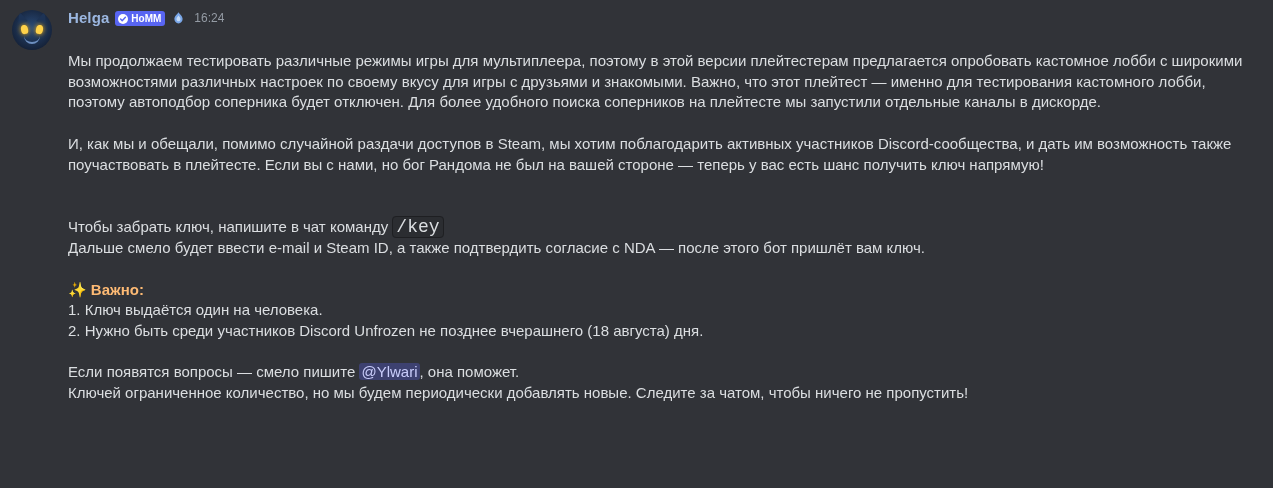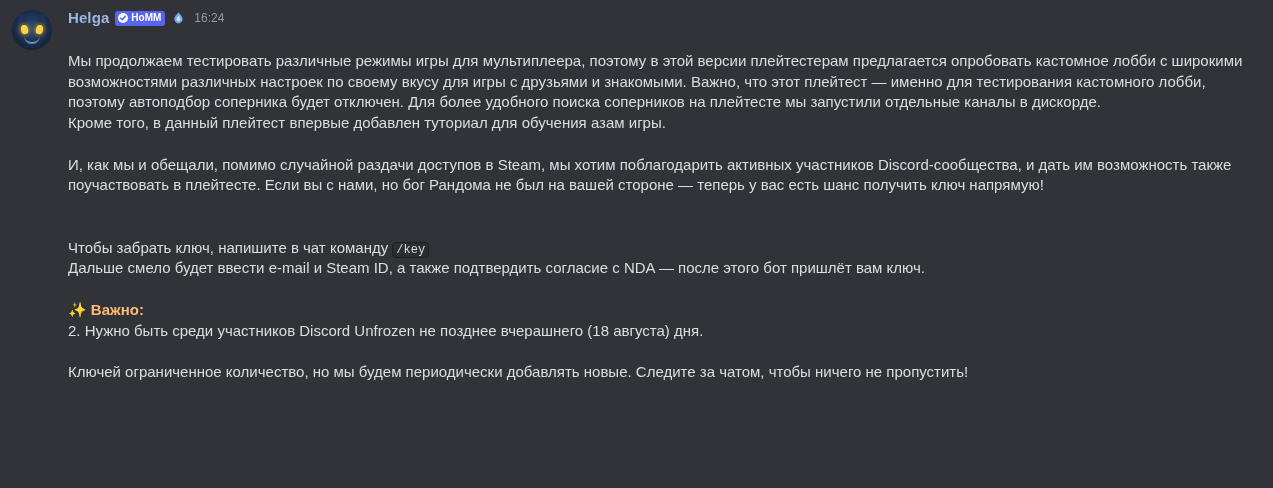--- a/index.html
+++ b/index.html
@@ -79,21 +79,20 @@
     margin-bottom: 2px;
   }
   .username {
     color: #9bb7e0;
     font-weight: bold;
     font-size: 15px;
     letter-spacing: 0.1px;
   }
   .tag {
     display: inline-flex;
-    align-items: center;
     gap: 3px;
     background: #5865f2;
     color: #fff;
     font-size: 10px;
     font-weight: bold;
     line-height: 1;
     padding: 3px 4px 3px 3px;
     border-radius: 3px;
     height: 15px;
     box-sizing: border-box;
@@ -121,21 +120,21 @@
     padding: 0;
     white-space: pre-wrap;
     word-wrap: break-word;
   }
   .spacer { height: 21px; }
   .code {
     background: #2b2d31;
     border: 1px solid #1e1f22;
     border-radius: 4px;
     font-family: "Liberation Mono", monospace;
-    font-size: 12px;
+    font-size: 18px;
     padding: 0 3px;
     color: #dbdee1;
     line-height: 1.1;
   }
   .mention {
     background: rgba(88,101,242,0.3);
     color: #c9cdfb;
     border-radius: 3px;
     padding: 0 2px;
     cursor: pointer;
@@ -175,30 +174,31 @@
         <svg width="15" height="15" viewBox="0 0 15 15">
           <path d="M7.5 1.2 C9.2 4 11.6 5 11.6 8.1 C11.6 10.6 9.8 12.4 7.5 12.4 C5.2 12.4 3.4 10.6 3.4 8.1 C3.4 5 5.8 4 7.5 1.2 Z" fill="#7aa7e8"></path>
           <path d="M7.5 4.5 C8.4 6 9.5 6.7 9.5 8.2 C9.5 9.4 8.6 10.3 7.5 10.3 C6.4 10.3 5.5 9.4 5.5 8.2 C5.5 6.7 6.6 6 7.5 4.5 Z" fill="#c6dcf7"></path>
         </svg>
       </span>
       <span class="timestamp">16:24</span>
     </div>
 
     <div class="spacer"></div>
     <div class="line">Мы продолжаем тестировать различные режимы игры для мультиплеера, поэтому в этой версии плейтестерам предлагается опробовать кастомное лобби с широкими возможностями различных настроек по своему вкусу для игры с друзьями и знакомыми. Важно, что этот плейтест — именно для тестирования кастомного лобби, поэтому автоподбор соперника будет отключен. Для более удобного поиска соперников на плейтесте мы запустили отдельные каналы в дискорде.</div>
-    <div class="line">Кроме того, в данный плейтест впервые добавлен туториал для обучения азам игры.</div>
     <div class="spacer"></div>
     <div class="line">И, как мы и обещали, помимо случайной раздачи доступов в Steam, мы хотим поблагодарить активных участников Discord-сообщества, и дать им возможность также поучаствовать в плейтесте. Если вы с нами, но бог Рандома не был на вашей стороне — теперь у вас есть шанс получить ключ напрямую!</div>
     <div class="spacer"></div>
     <div class="spacer"></div>
 
     <div class="line"><span>Чтобы забрать ключ, напишите в чат команду </span><span class="code">/key</span></div>
     <div class="line">Дальше смело будет ввести e-mail и Steam ID, а также подтвердить согласие с NDA — после этого бот пришлёт вам ключ.</div>
     <div class="spacer"></div>
 
     <div class="line"><span class="sparkle">✨</span> <span class="bold">Важно:</span></div>
+    <div class="line">1. Ключ выдаётся один на человека.</div>
     <div class="line">2. Нужно быть среди участников Discord Unfrozen не позднее вчерашнего (18 августа) дня.</div>
     <div class="spacer"></div>
 
+    <div class="line"><span>Если появятся вопросы — смело пишите </span><span class="mention">@Ylwari</span><span>, она поможет.</span></div>
     <div class="line">Ключей ограниченное количество, но мы будем периодически добавлять новые. Следите за чатом, чтобы ничего не пропустить!</div>
 
   </div>
 </div>
 
 </body></html>

